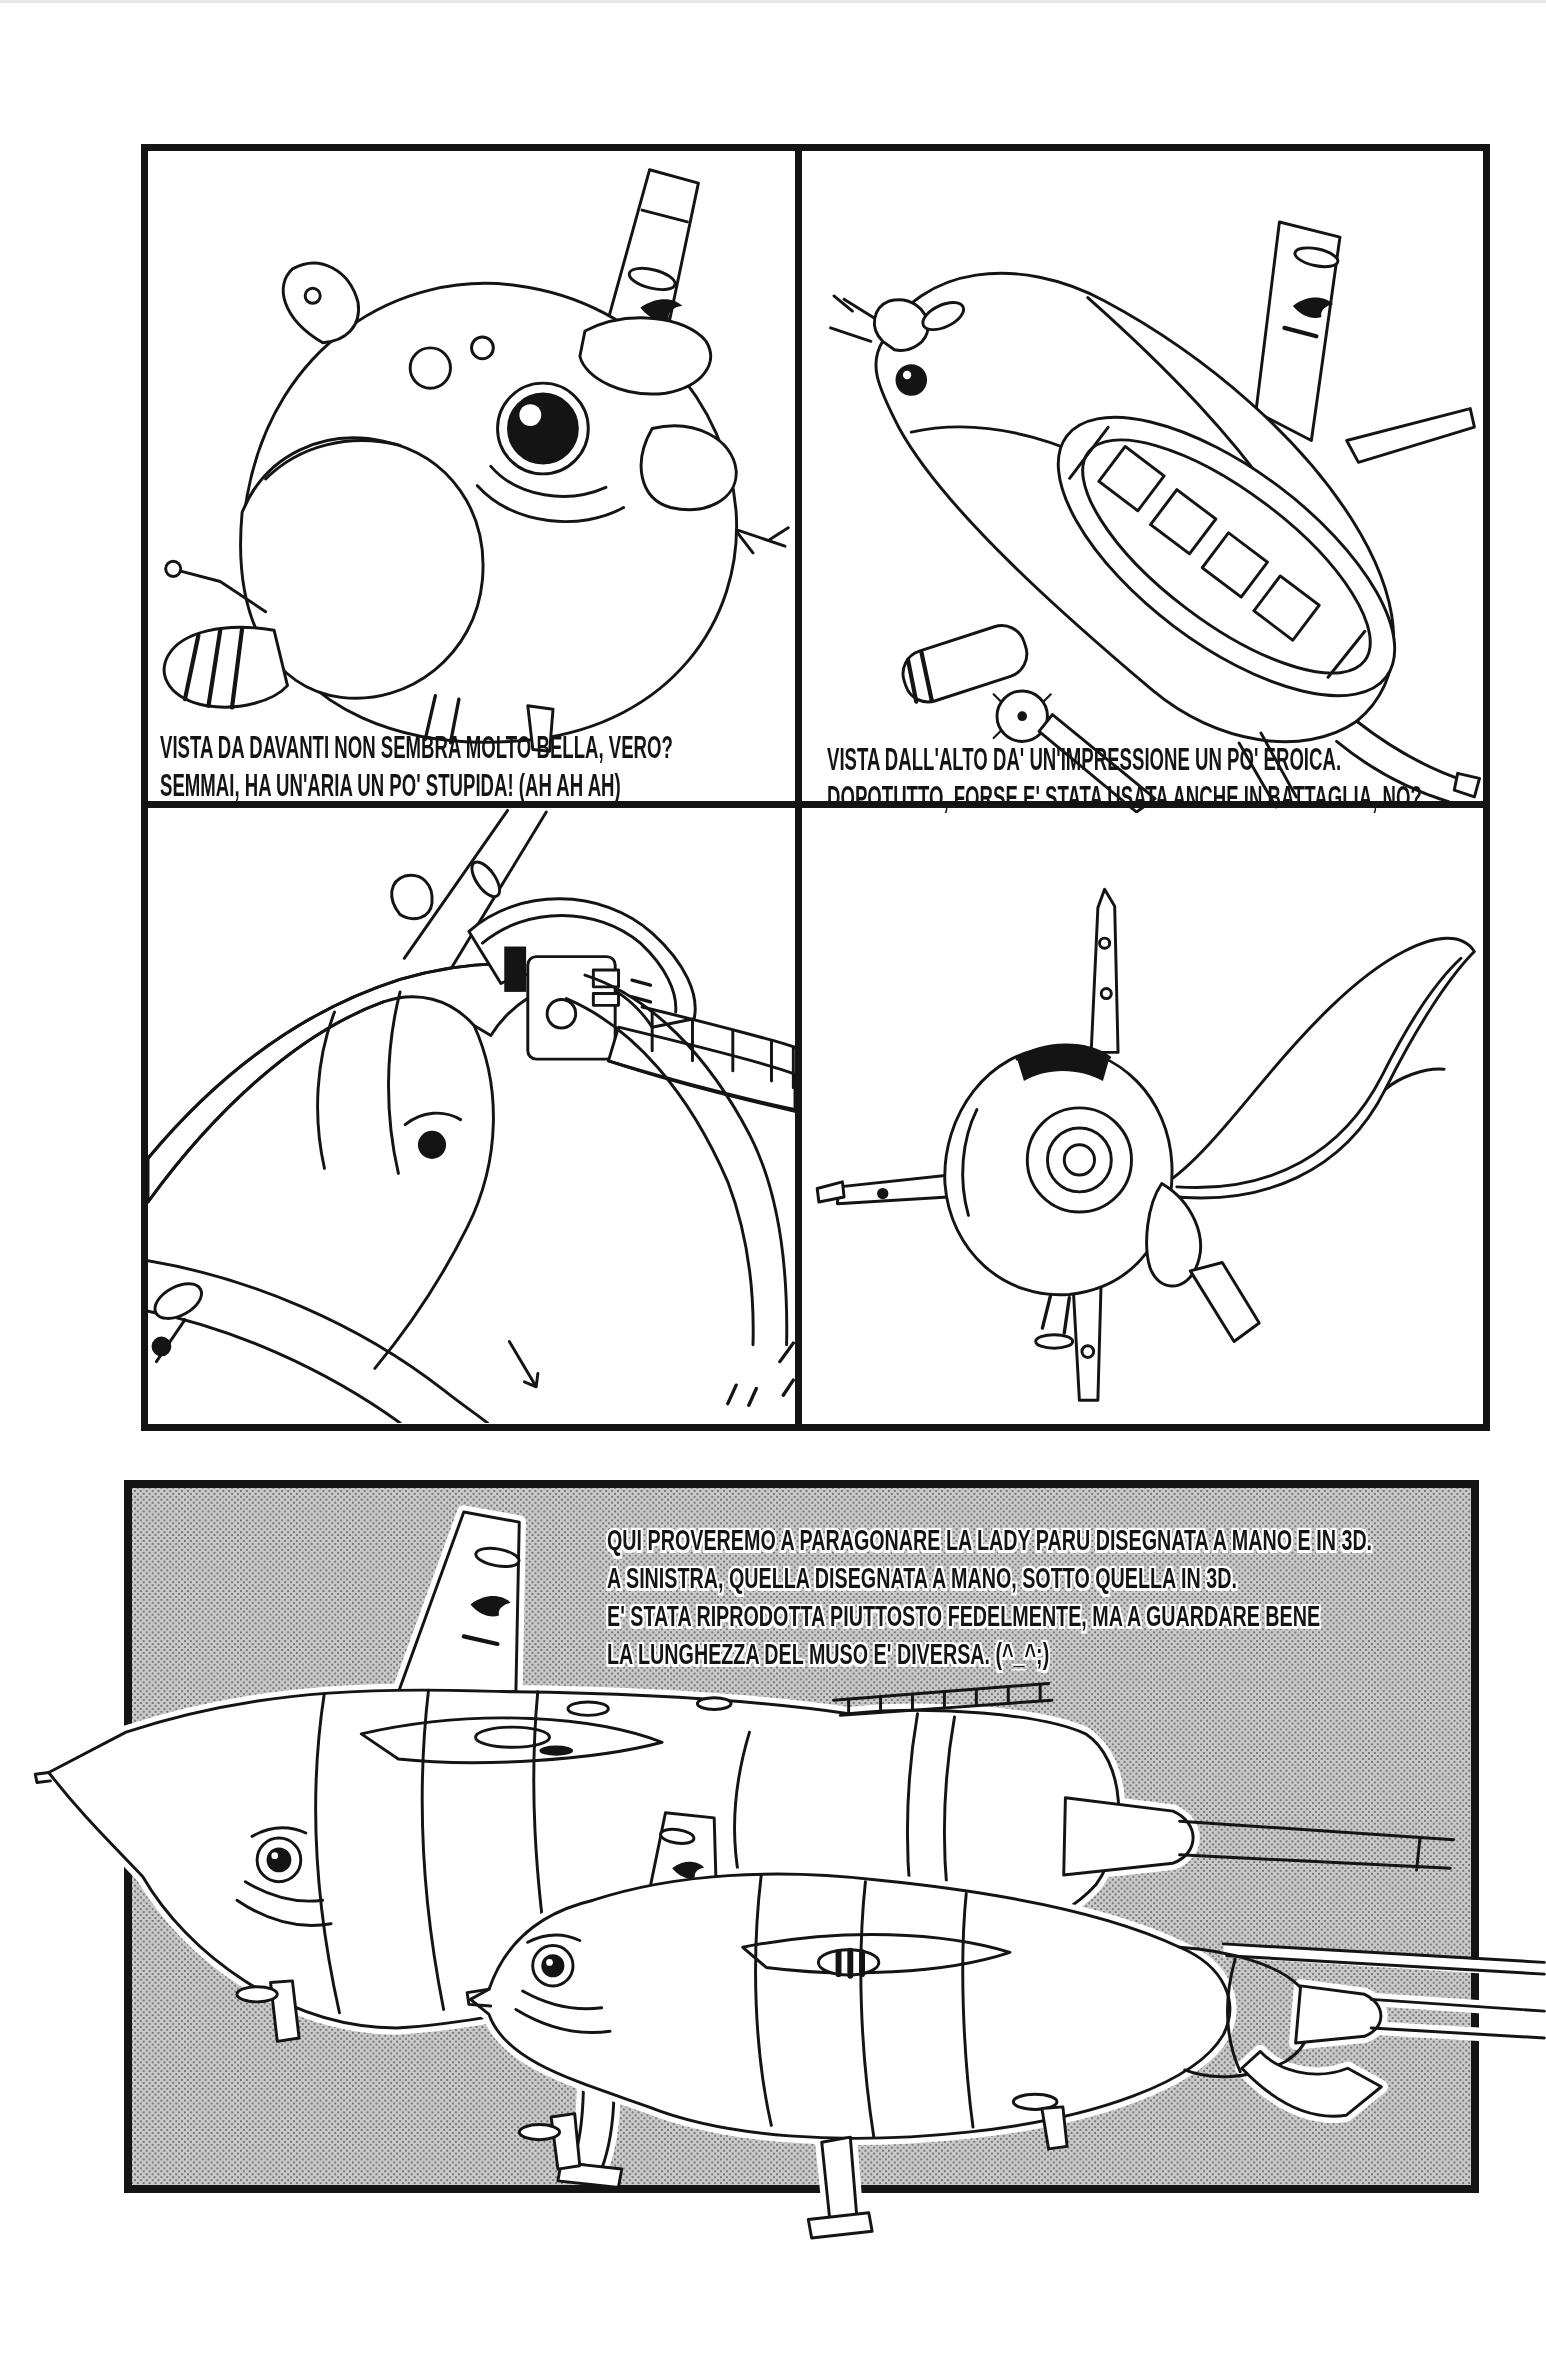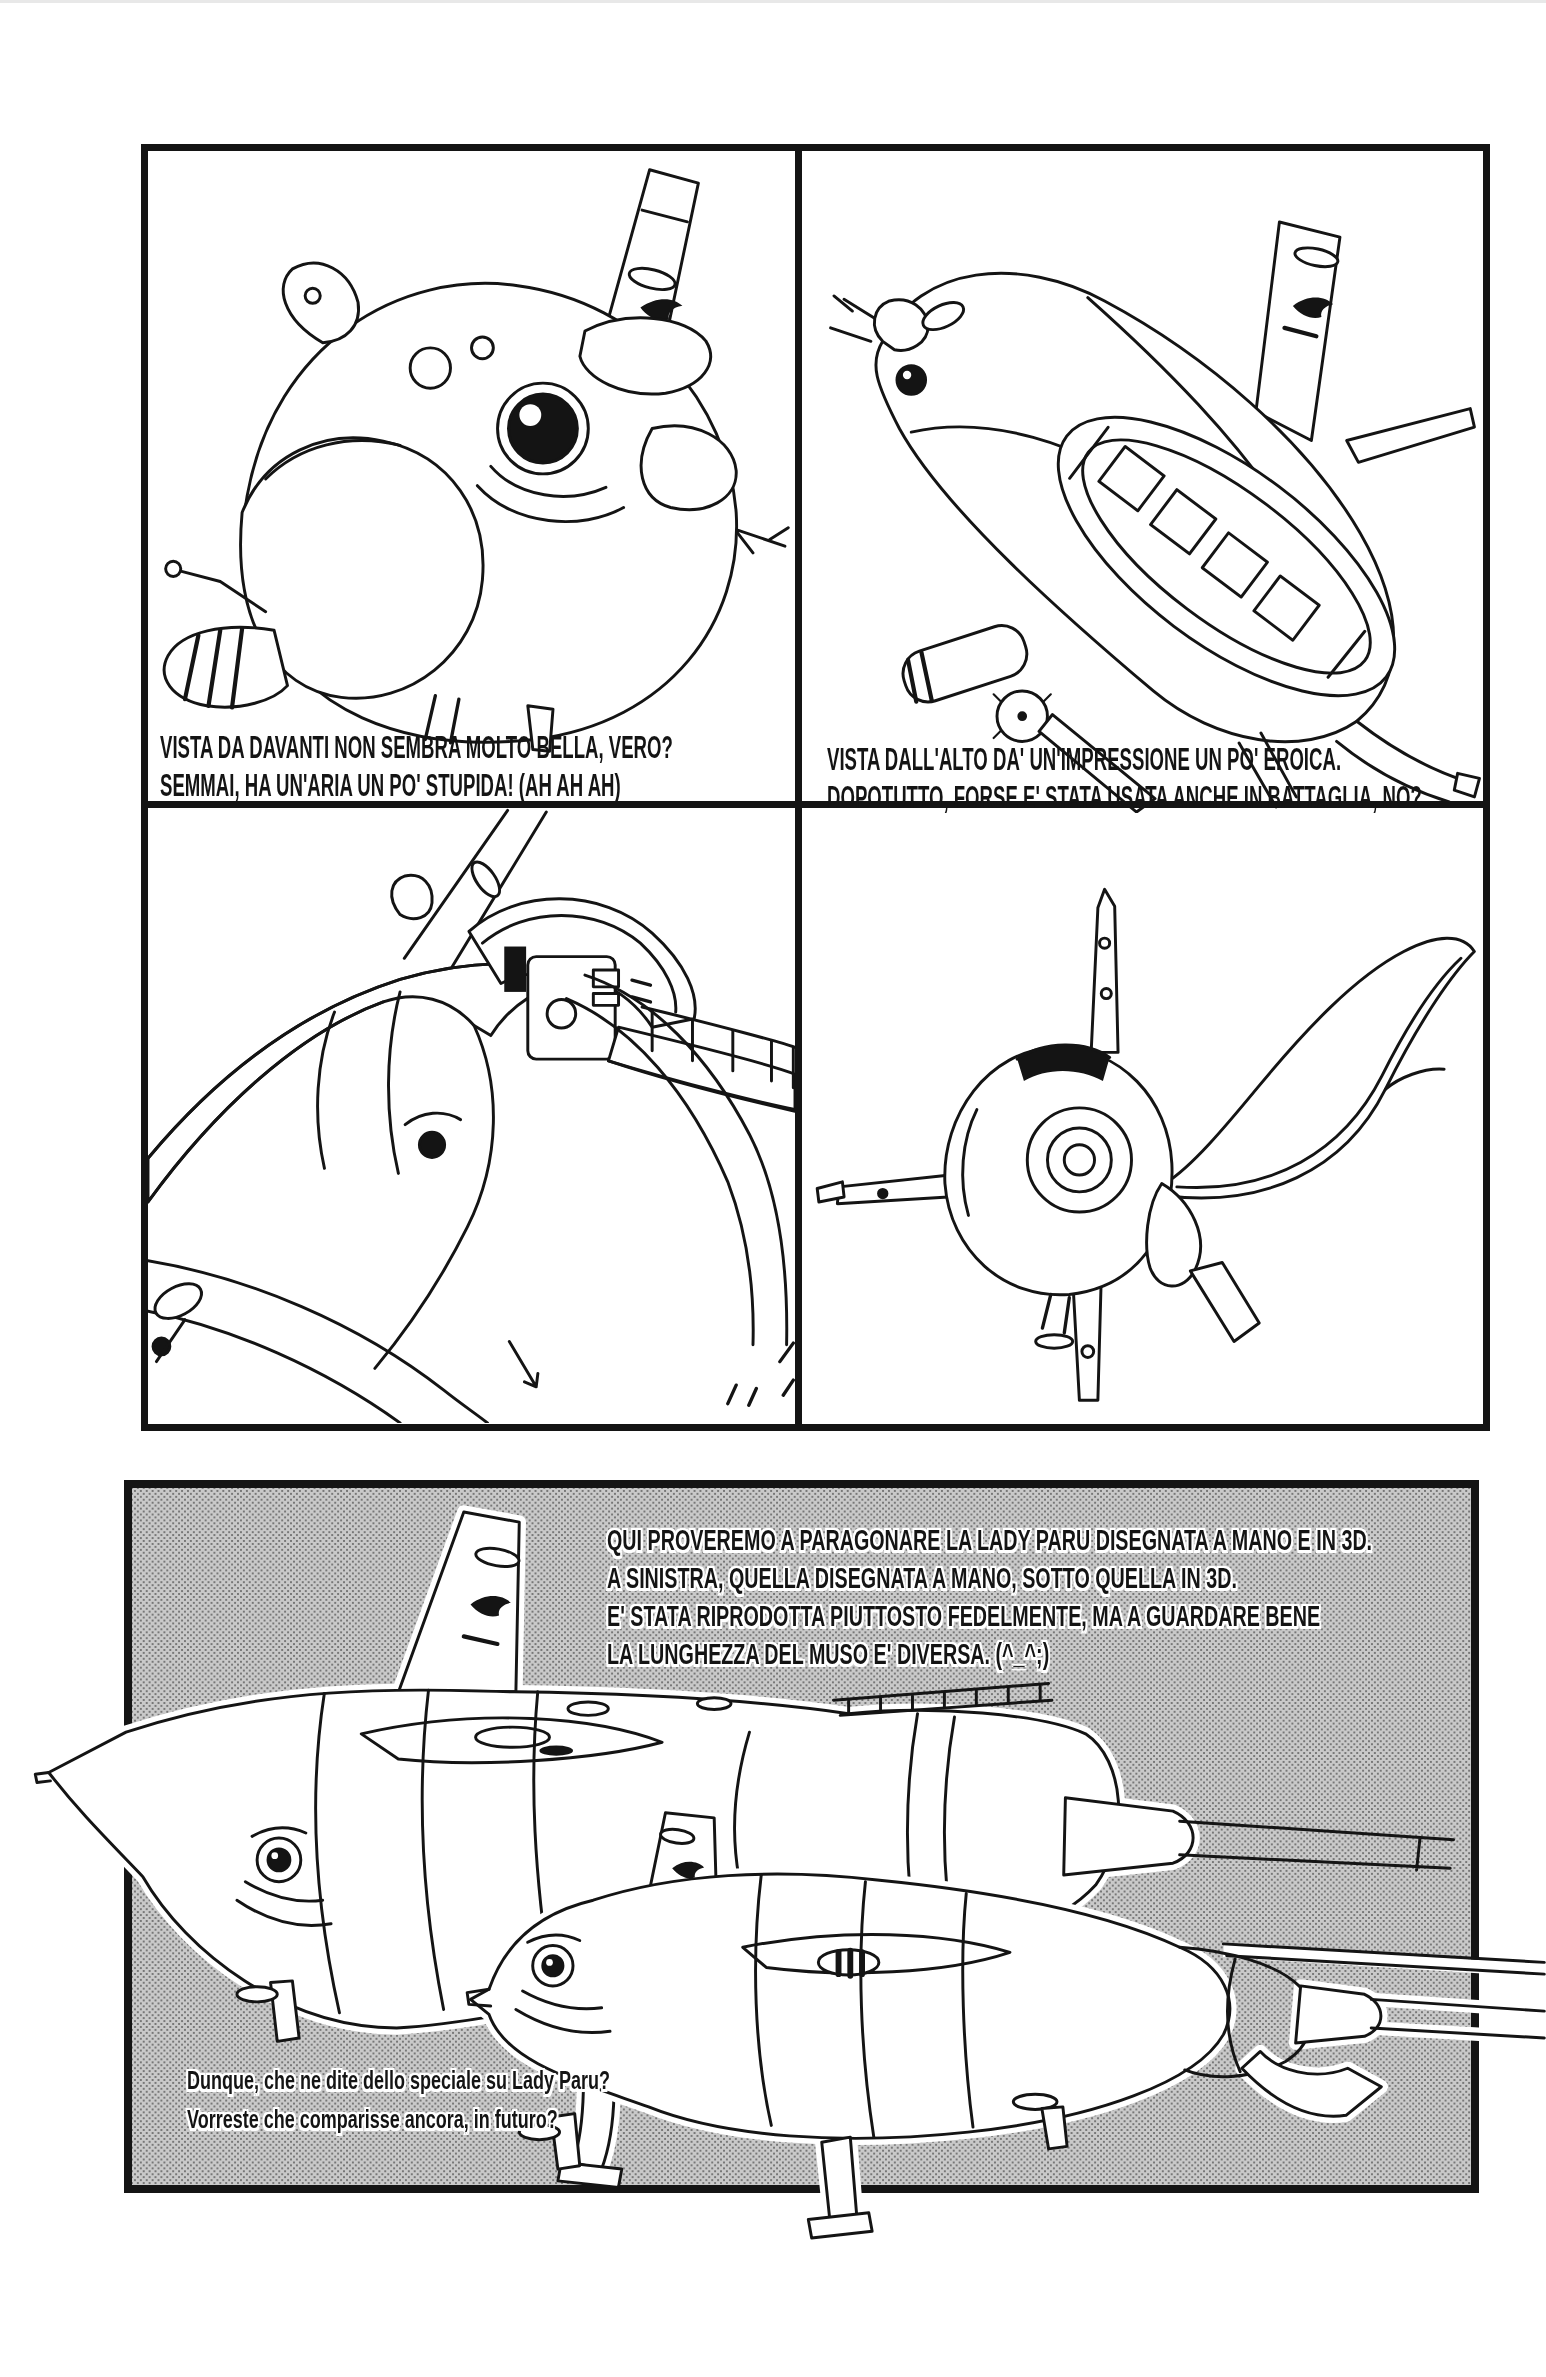--- a/index.html
+++ b/index.html
@@ -298,19 +298,15 @@
     </g>
   </svg>
 
   <div class="halo-text" id="intro-text">
     <span class="line">QUI PROVEREMO A PARAGONARE LA LADY PARU DISEGNATA A MANO E IN 3D.</span>
     <span class="line">A SINISTRA, QUELLA DISEGNATA A MANO, SOTTO QUELLA IN 3D.</span>
     <span class="line">E' STATA RIPRODOTTA PIUTTOSTO FEDELMENTE, MA A GUARDARE BENE</span>
     <span class="line">LA LUNGHEZZA DEL MUSO E' DIVERSA. (^_^;)</span>
   </div>
 
-  <div class="halo-text" id="question-text">
-    <span class="line">Dunque, che ne dite dello speciale su Lady Paru?</span>
-    <span class="line">Vorreste che comparisse ancora, in futuro?</span>
-  </div>
 
 </div>
 
 
 </body></html>

